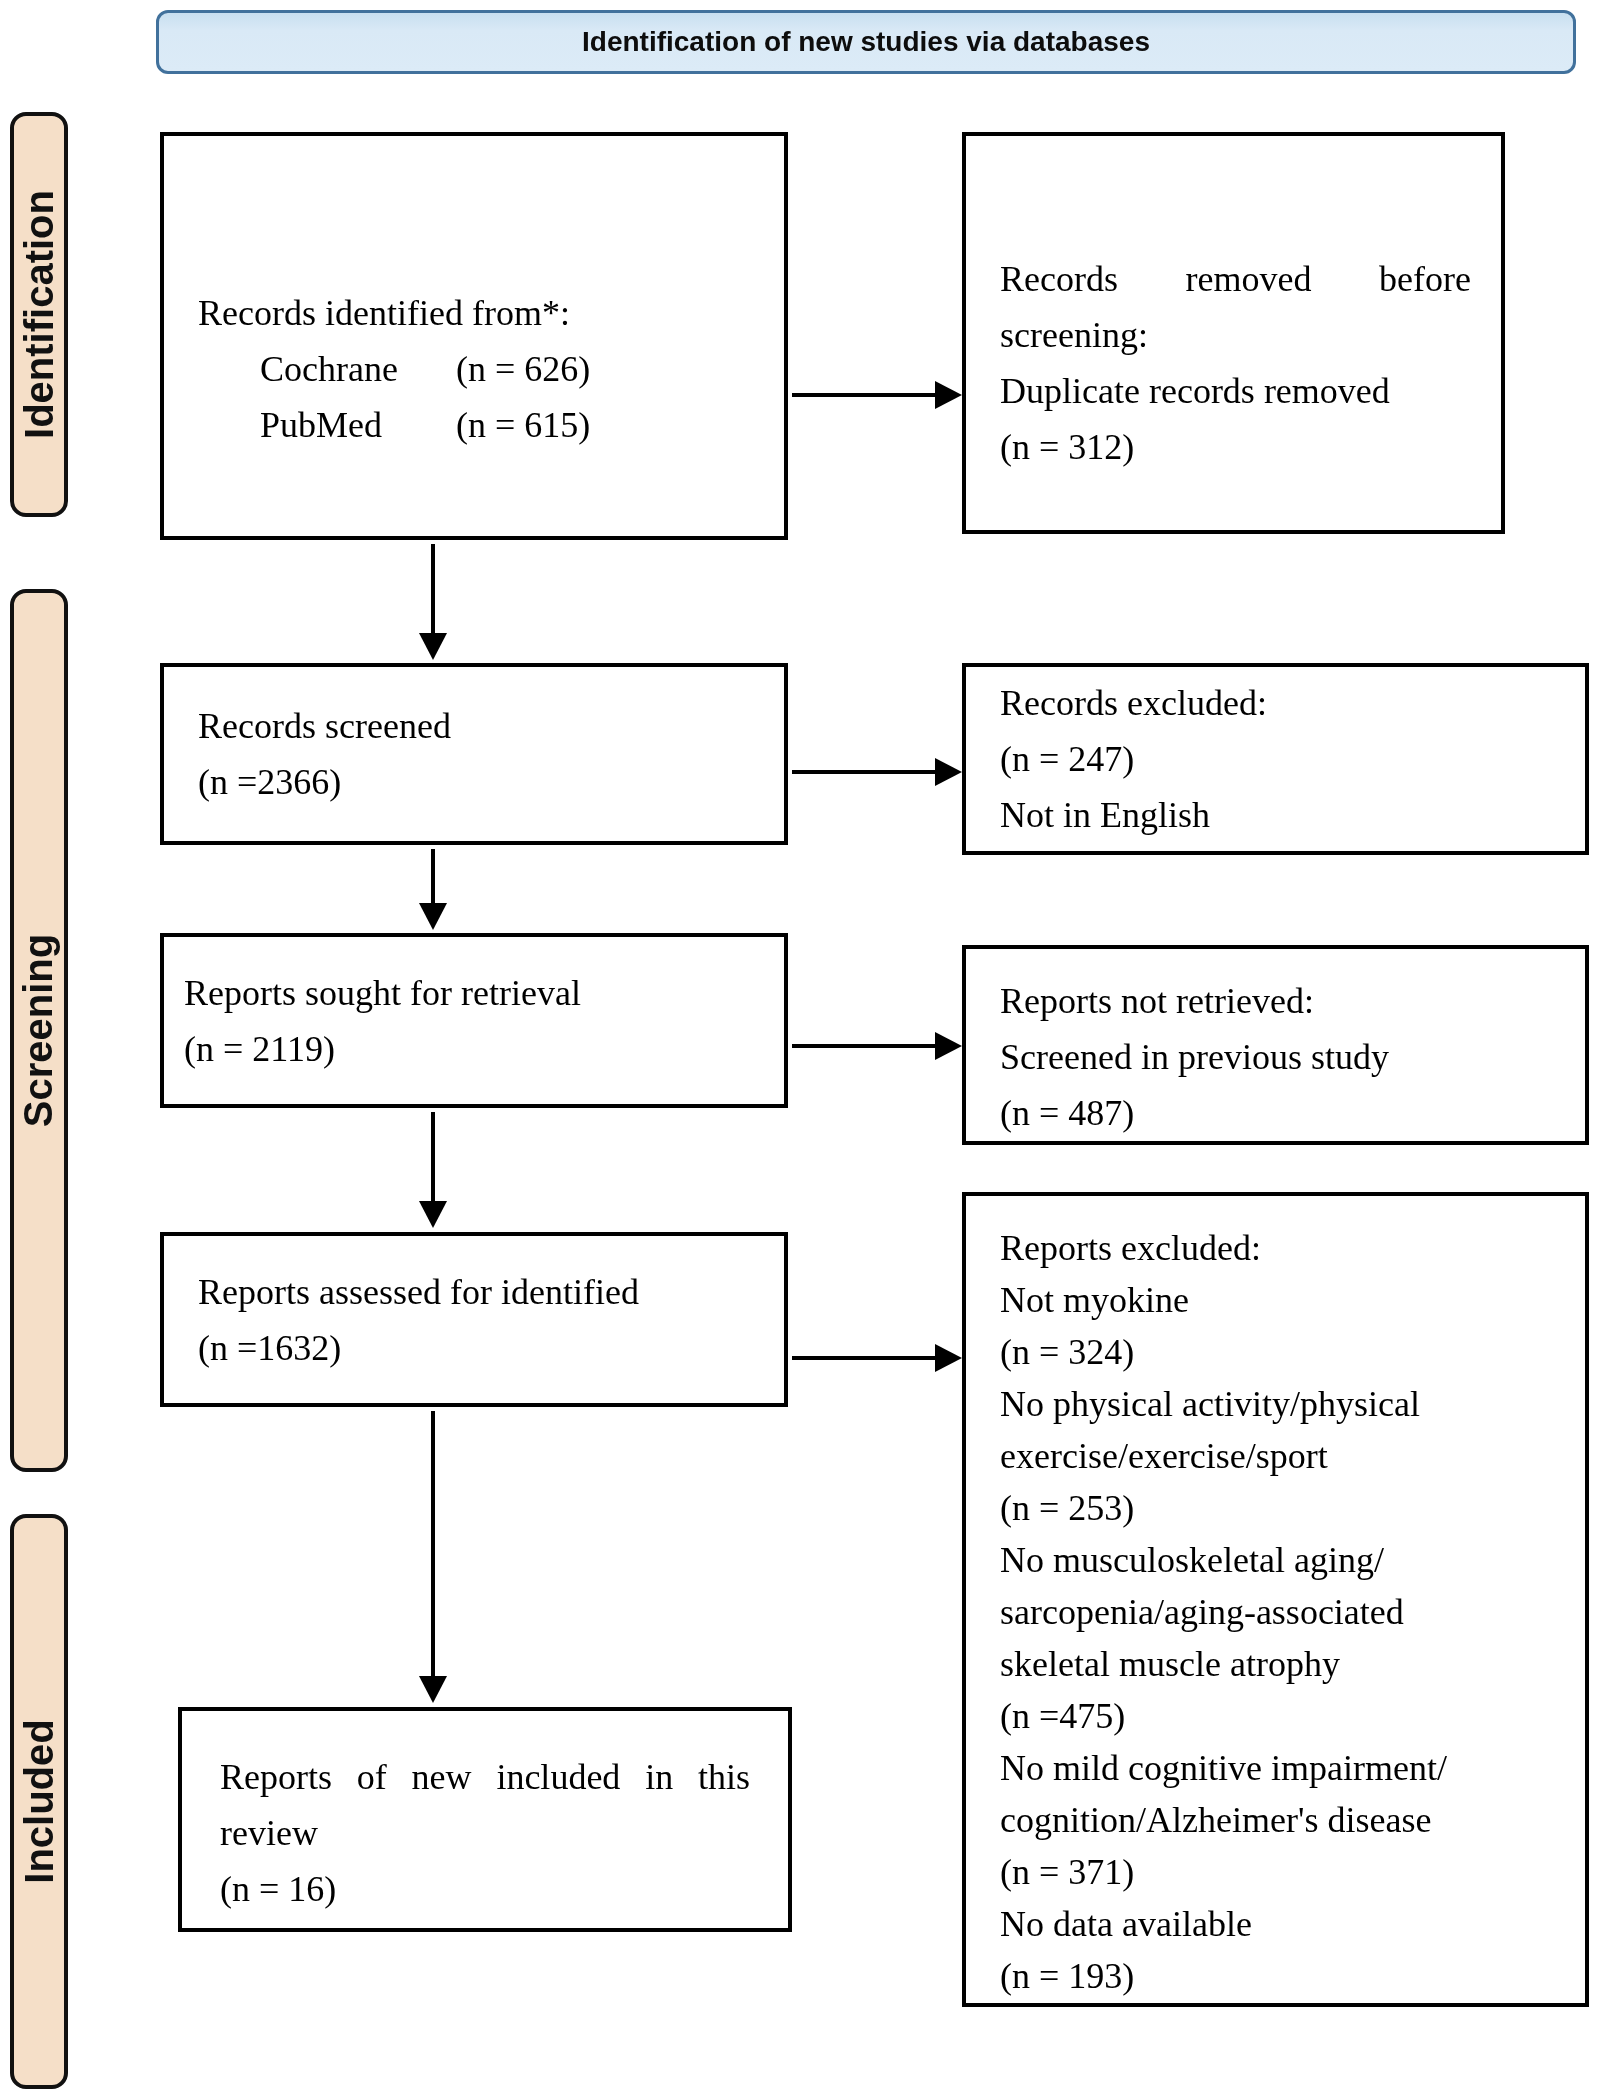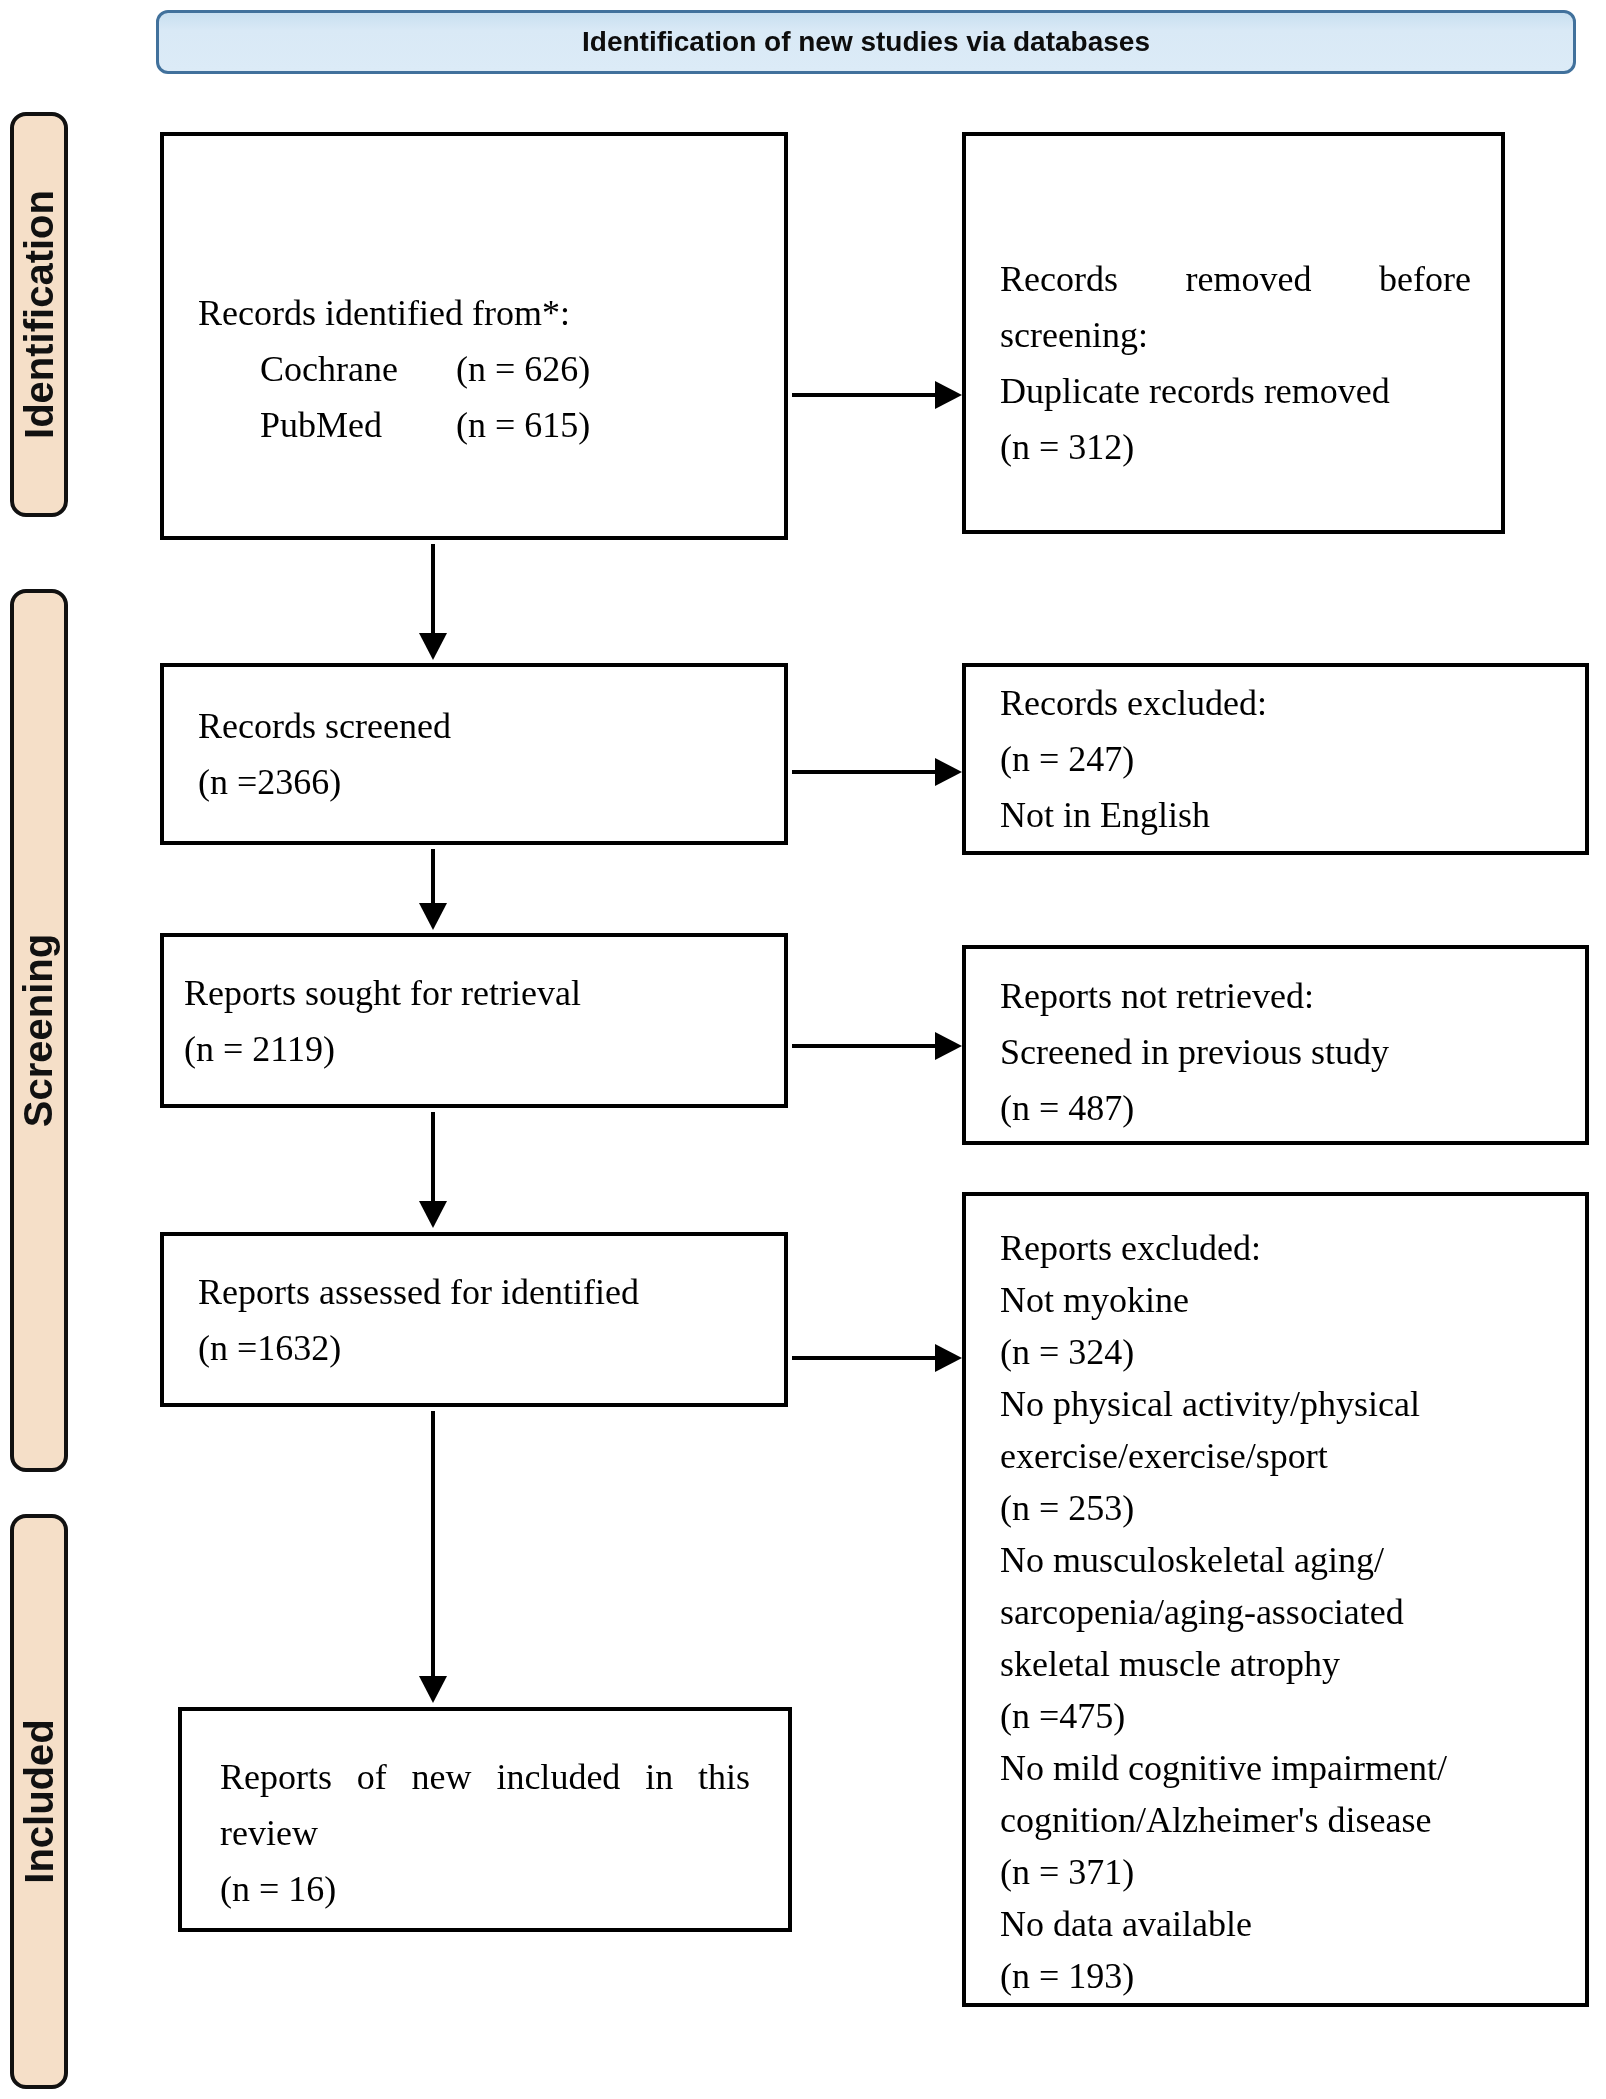--- a/index.html
+++ b/index.html
@@ -45,21 +45,21 @@
   .b-screened{left:160px;top:663px;width:628px;height:182px;padding:0 20px 0 34px;}
   .b-sought{left:160px;top:933px;width:628px;height:175px;padding:0 20px 0 20px;}
   .b-assessed{left:160px;top:1232px;width:628px;height:175px;padding:0 20px 0 34px;}
   .b-included{left:178px;top:1707px;width:614px;height:225px;padding:0 38px 0 38px;}
   .b-included .content{margin-top:26px;}
 
   
   .b-removed{left:962px;top:132px;width:543px;height:402px;padding:0 30px 0 34px;}
   .b-removed .content{margin-top:60px;}
   .b-rec-excluded{left:962px;top:663px;width:627px;height:192px;padding:0 30px 0 34px;}
-  .b-notretrieved{left:962px;top:945px;width:627px;height:200px;padding:0 30px 0 34px;}
+  .b-notretrieved{left:962px;top:945px;width:627px;height:200px;padding:0 30px 0 34px;justify-content:flex-end;}
   .b-notretrieved .content{margin-top:14px;}
   .b-rep-excluded{left:962px;top:1192px;width:627px;height:815px;padding:0 30px 0 34px;line-height:52px;}
   .b-rep-excluded .content{margin-top:24px;}
 
   
   .stem-v{position:absolute;width:4px;background:#000;}
   .stem-h{position:absolute;height:4px;background:#000;}
   .head-down{position:absolute;width:0;height:0;border-left:14px solid transparent;border-right:14px solid transparent;border-top:27px solid #000;}
   .head-right{position:absolute;width:0;height:0;border-top:14px solid transparent;border-bottom:14px solid transparent;border-left:27px solid #000;}
 </style>

